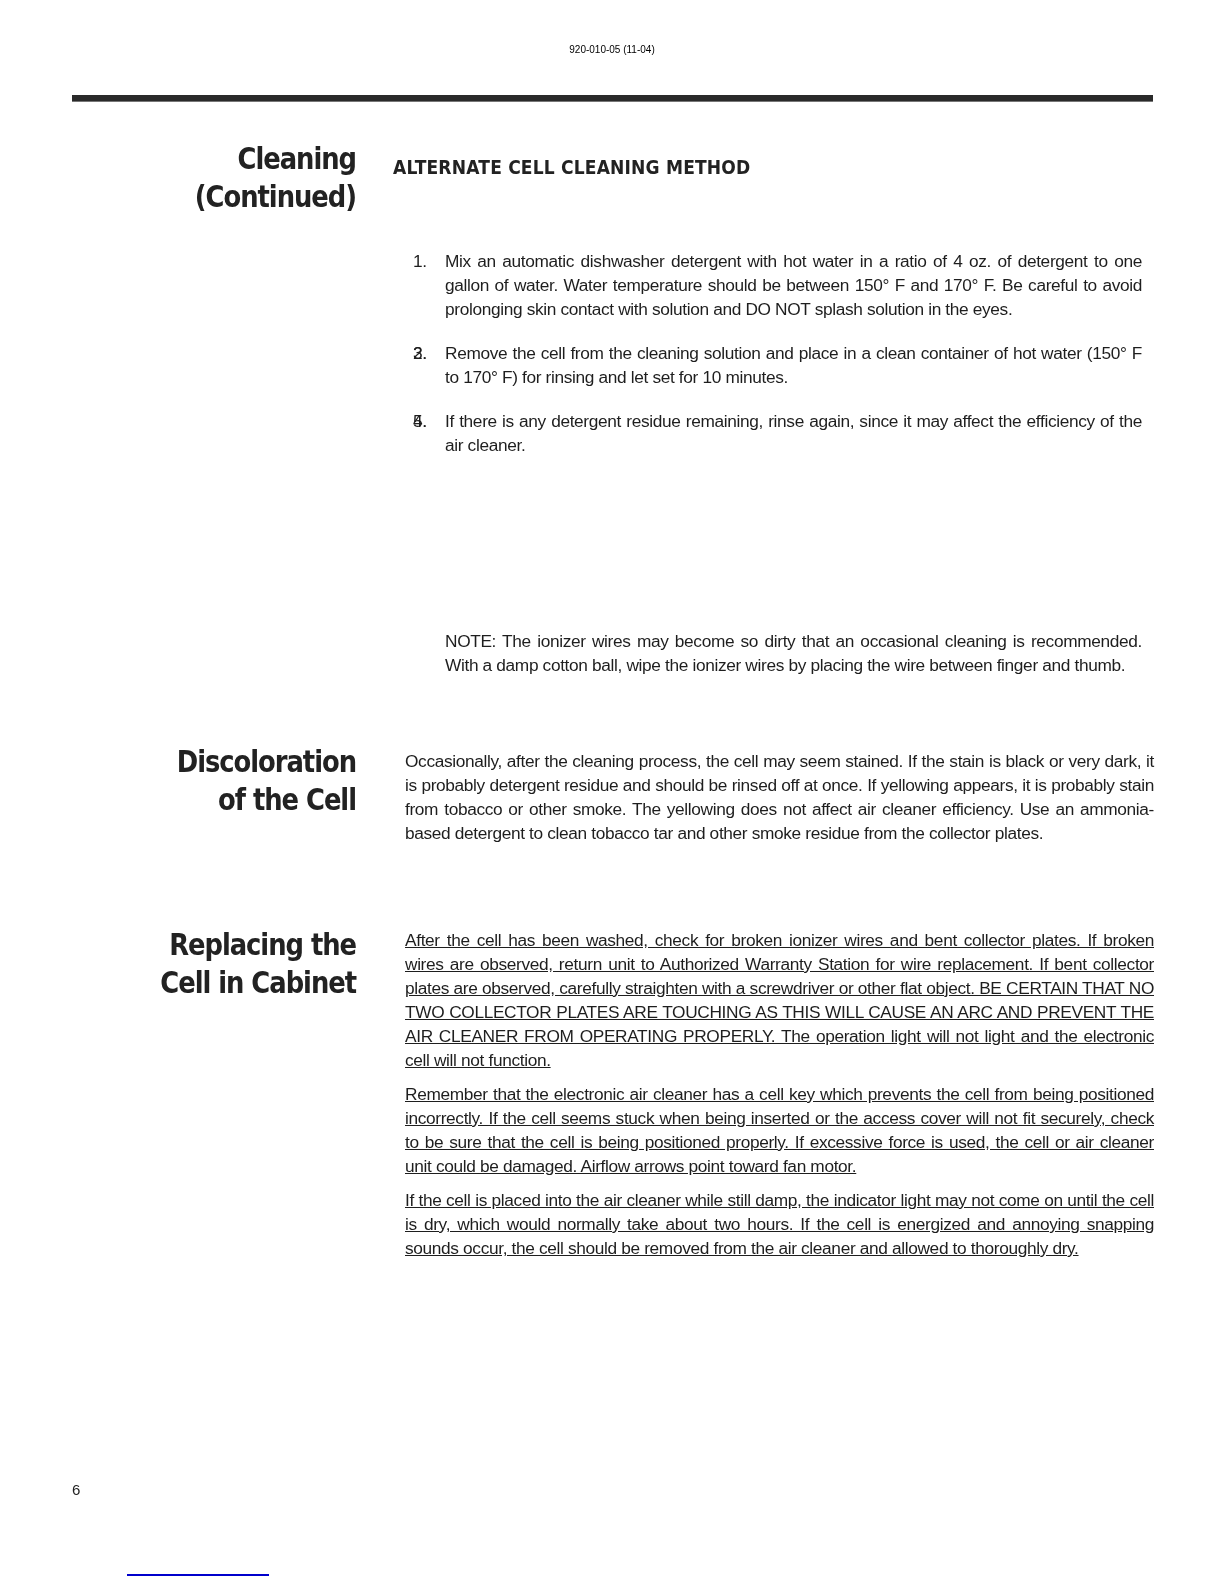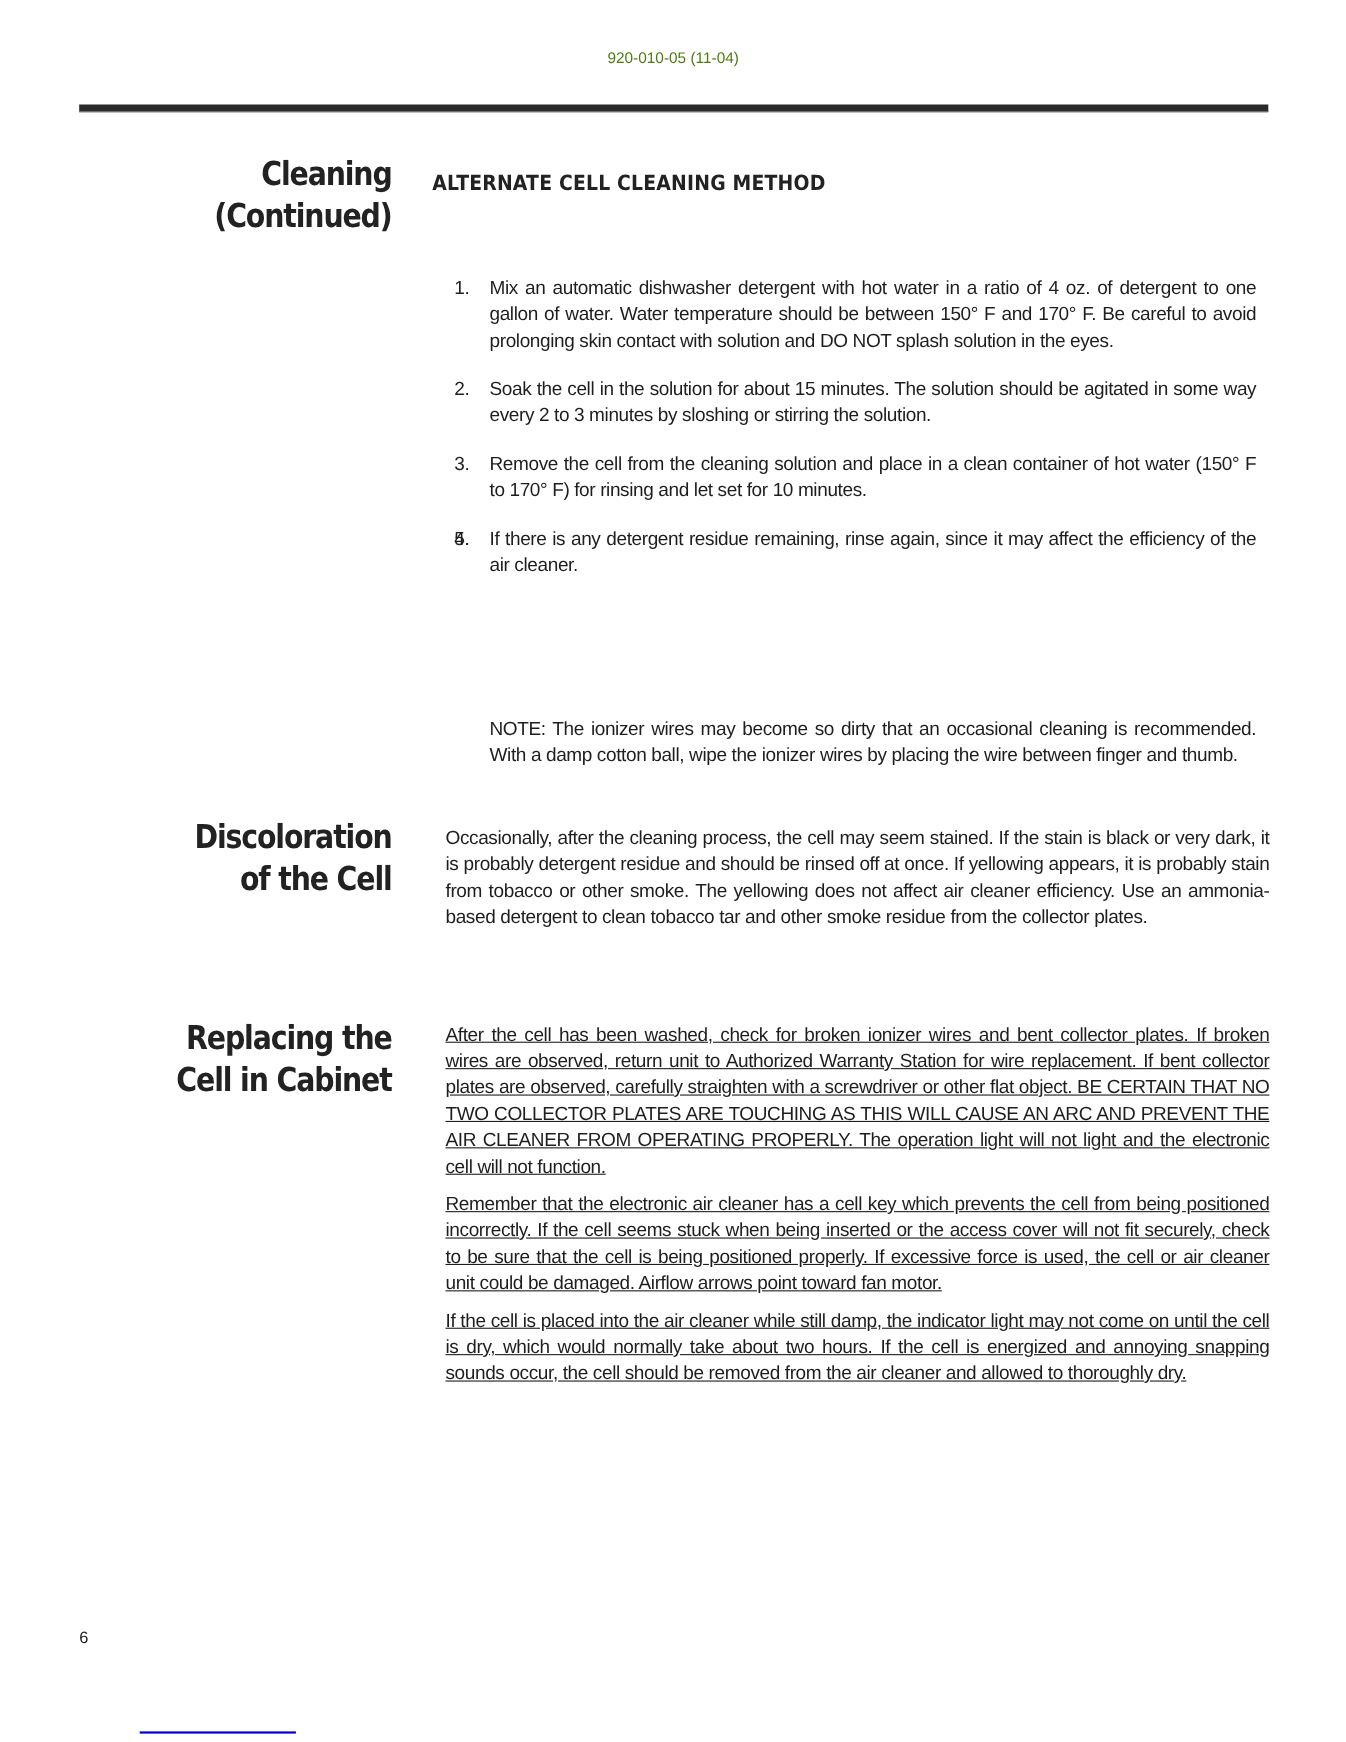--- a/index.html
+++ b/index.html
@@ -1,19 +1,19 @@
 <!DOCTYPE html>
 <html><head>
   <meta charset="utf-8">
   <style>
     html, body { margin: 0; padding: 0; background: #ffffff; }
     body { width: 1224px; height: 1584px; position: relative; overflow: hidden; color: #1a1a1a; }
     .doc-code {
       position: absolute; top: 44px; left: 0; width: 1224px; text-align: center;
-      font-family: "Liberation Sans", sans-serif; font-size: 14px; color: #4d7c0f;
+      font-family: "Liberation Sans", sans-serif; font-size: 10px; color: #000000;
     }
     .header-rule {
       position: absolute; top: 95px; left: 72px; width: 1081px; height: 6px;
       background: #2a2a2a; border-bottom: 1px solid #777;
     }
     .section-head {
       position: absolute; left: 110px; width: 246px; text-align: right;
       font-family: "DejaVu Sans", sans-serif; font-weight: bold;
       font-size: 30px; line-height: 38px; color: #222;
       letter-spacing: -1.2px; transform: scaleX(0.86); transform-origin: right top;
@@ -58,36 +58,35 @@
   <div class="subhead">ALTERNATE CELL CLEANING METHOD</div>
 </div>
 
 <div class="steps" style="top:249px;">
   <div class="step">
     <span class="step-num">1.</span>
     <span>Mix an automatic dishwasher detergent with hot water in a ratio of 4 oz. of detergent to one gallon of water. Water temperature should be between 150° F and 170° F. Be careful to avoid prolonging skin contact with solution and DO NOT splash solution in the eyes.</span>
   </div>
   <div class="step">
     <span class="step-num">2.</span>
-    <span>Soak the cell in the solution for about 15 minutes. The solution should be agitated in some way every 2 to 3 minutes by sloshing or stirring the solution.</span>
   </div>
   <div class="step">
     <span class="step-num">3.</span>
     <span>Remove the cell from the cleaning solution and place in a clean container of hot water (150° F to 170° F) for rinsing and let set for 10 minutes.</span>
   </div>
   <div class="step">
     <span class="step-num">4.</span>
   </div>
   <div class="step">
     <span class="step-num">5.</span>
     <span>If there is any detergent residue remaining, rinse again, since it may affect the efficiency of the air cleaner.</span>
   </div>
 </div>
 
-<p class="note" style="top:629px;margin-top:21px;">NOTE: The ionizer wires may become so dirty that an occasional cleaning is recommended. With a damp cotton ball, wipe the ionizer wires by placing the wire between finger and thumb.</p>
+<p class="note" style="top:629px;">NOTE: The ionizer wires may become so dirty that an occasional cleaning is recommended. With a damp cotton ball, wipe the ionizer wires by placing the wire between finger and thumb.</p>
 
 <div class="section-head" style="top:743px;">
   <div>Discoloration</div>
   <div>of the Cell</div>
 </div>
 <p class="body-col justify" style="top:749px;">Occasionally, after the cleaning process, the cell may seem stained. If the stain is black or very dark, it is probably detergent residue and should be rinsed off at once. If yellowing appears, it is probably stain from tobacco or other smoke. The yellowing does not affect air cleaner efficiency. Use an ammonia-based detergent to clean tobacco tar and other smoke residue from the collector plates.</p>
 
 <div class="section-head" style="top:926px;">
   <div>Replacing the</div>
   <div>Cell in Cabinet</div>

